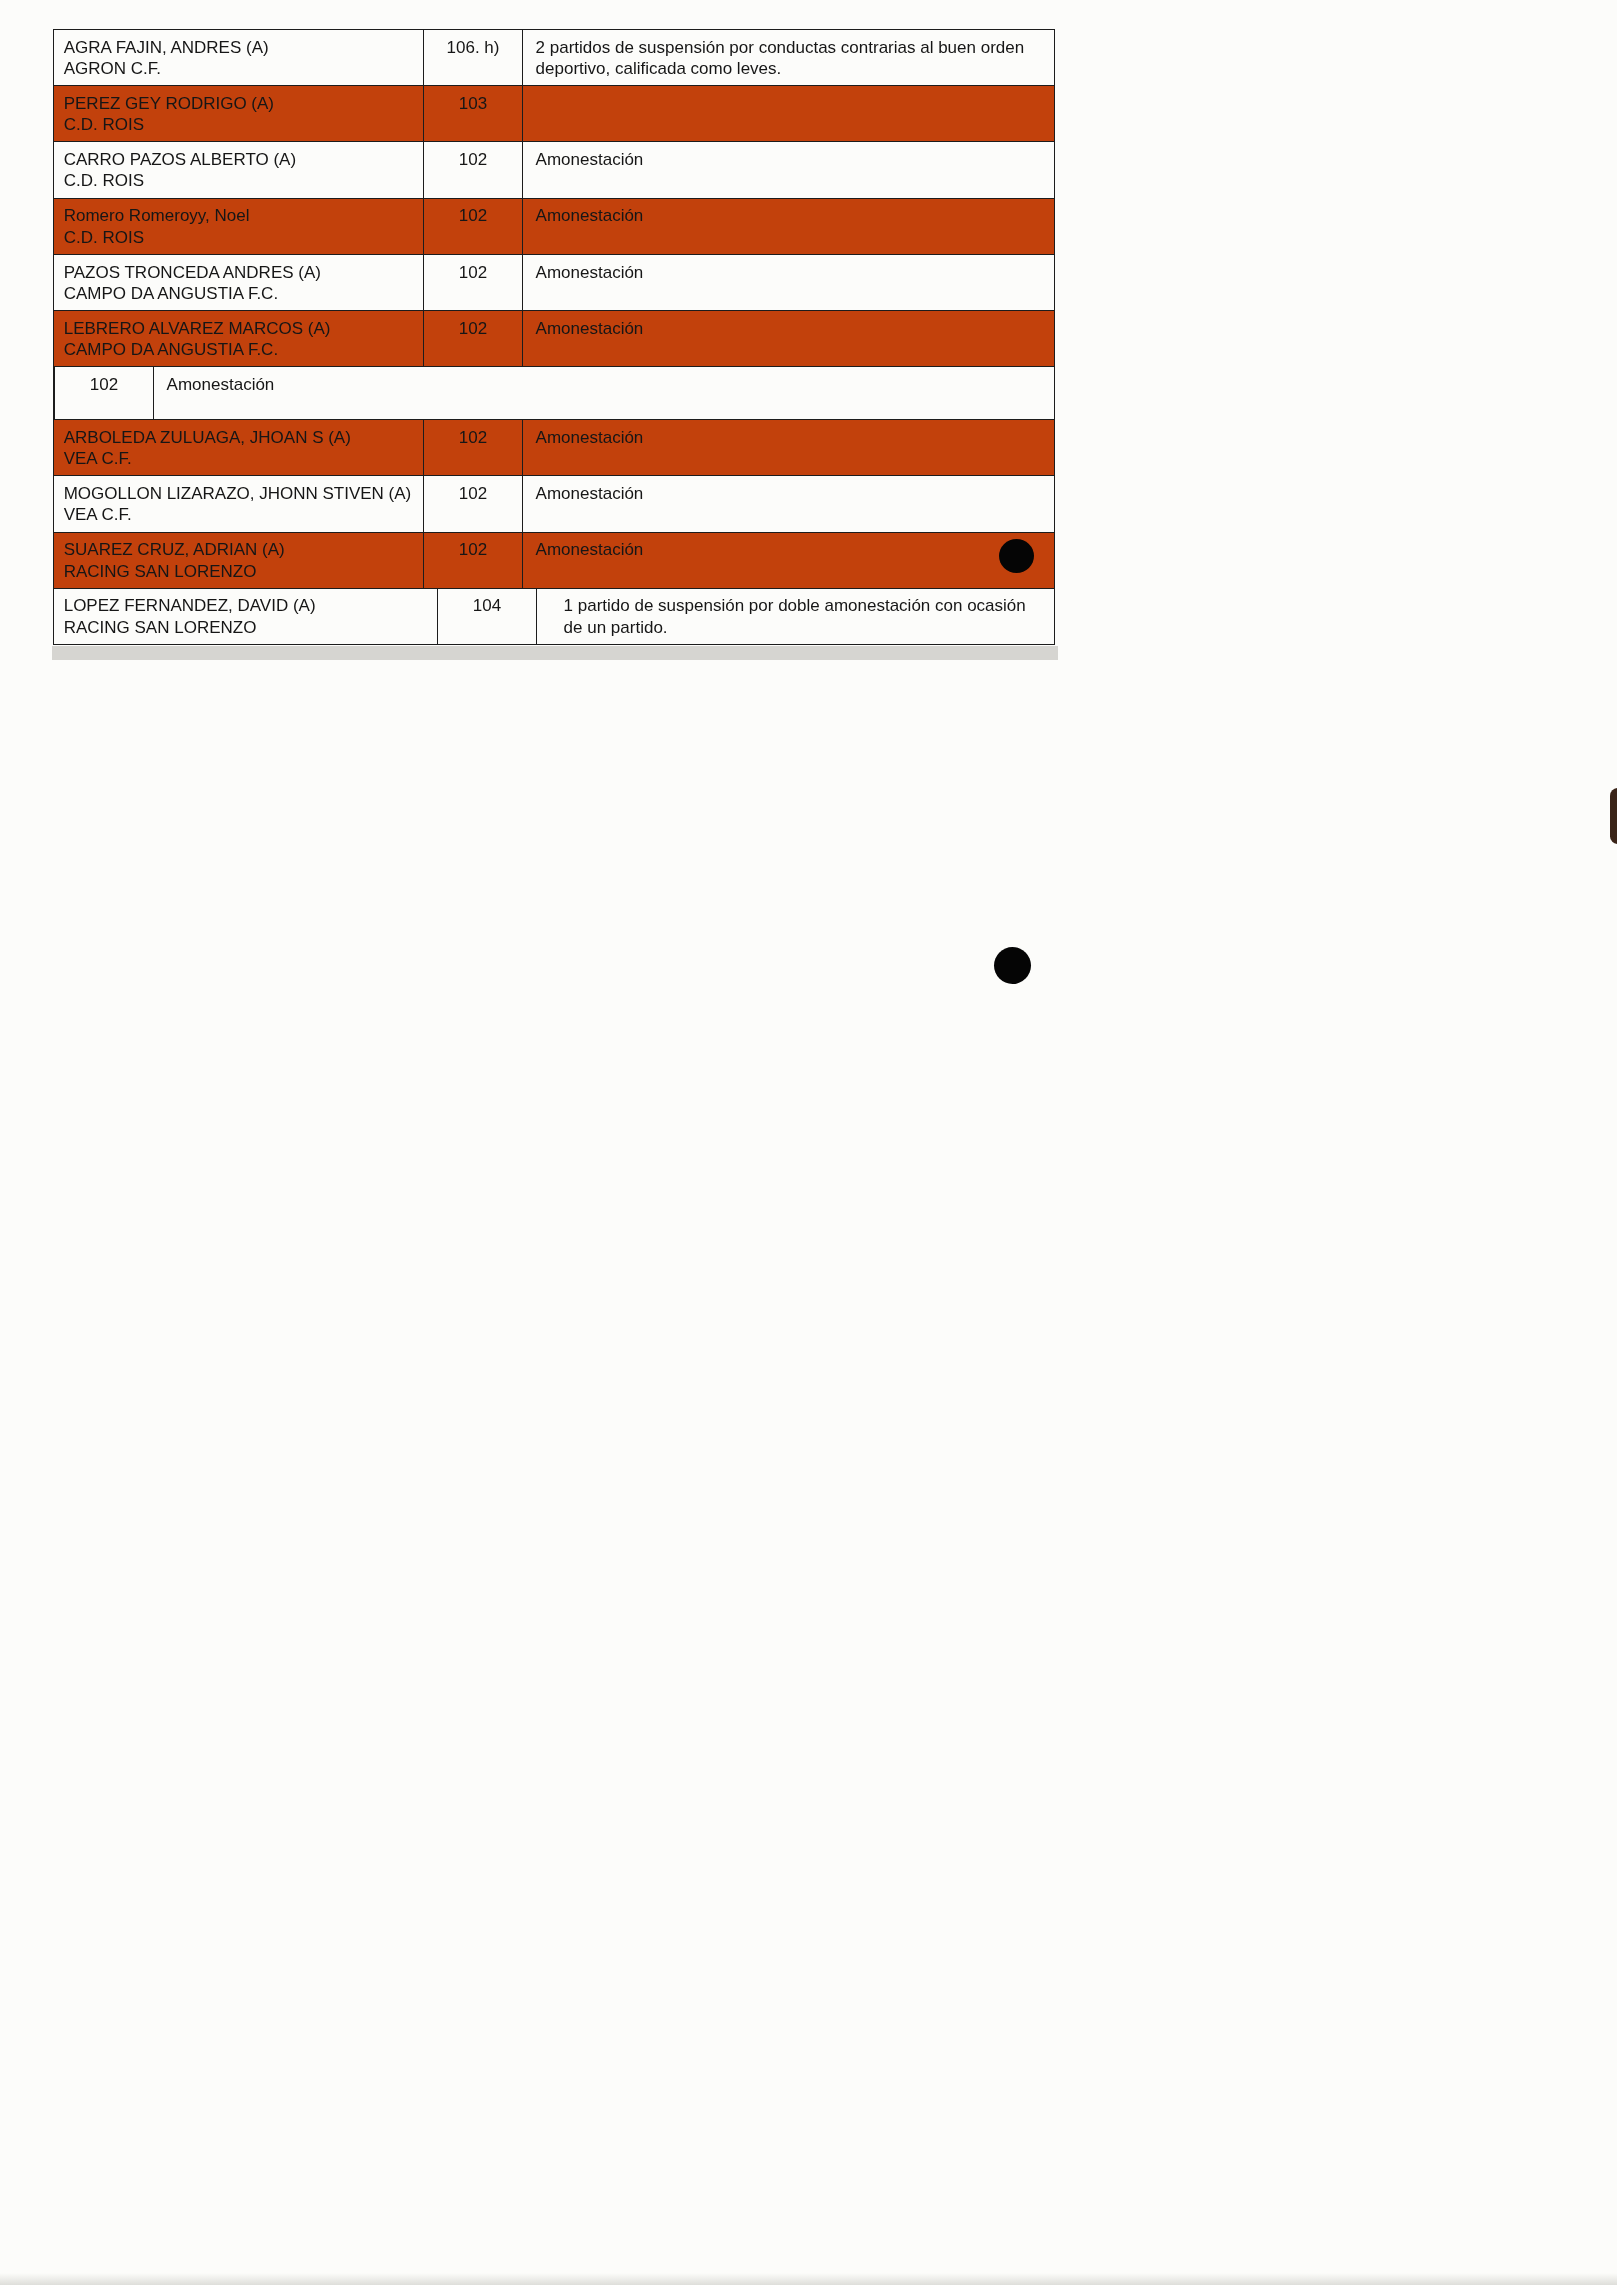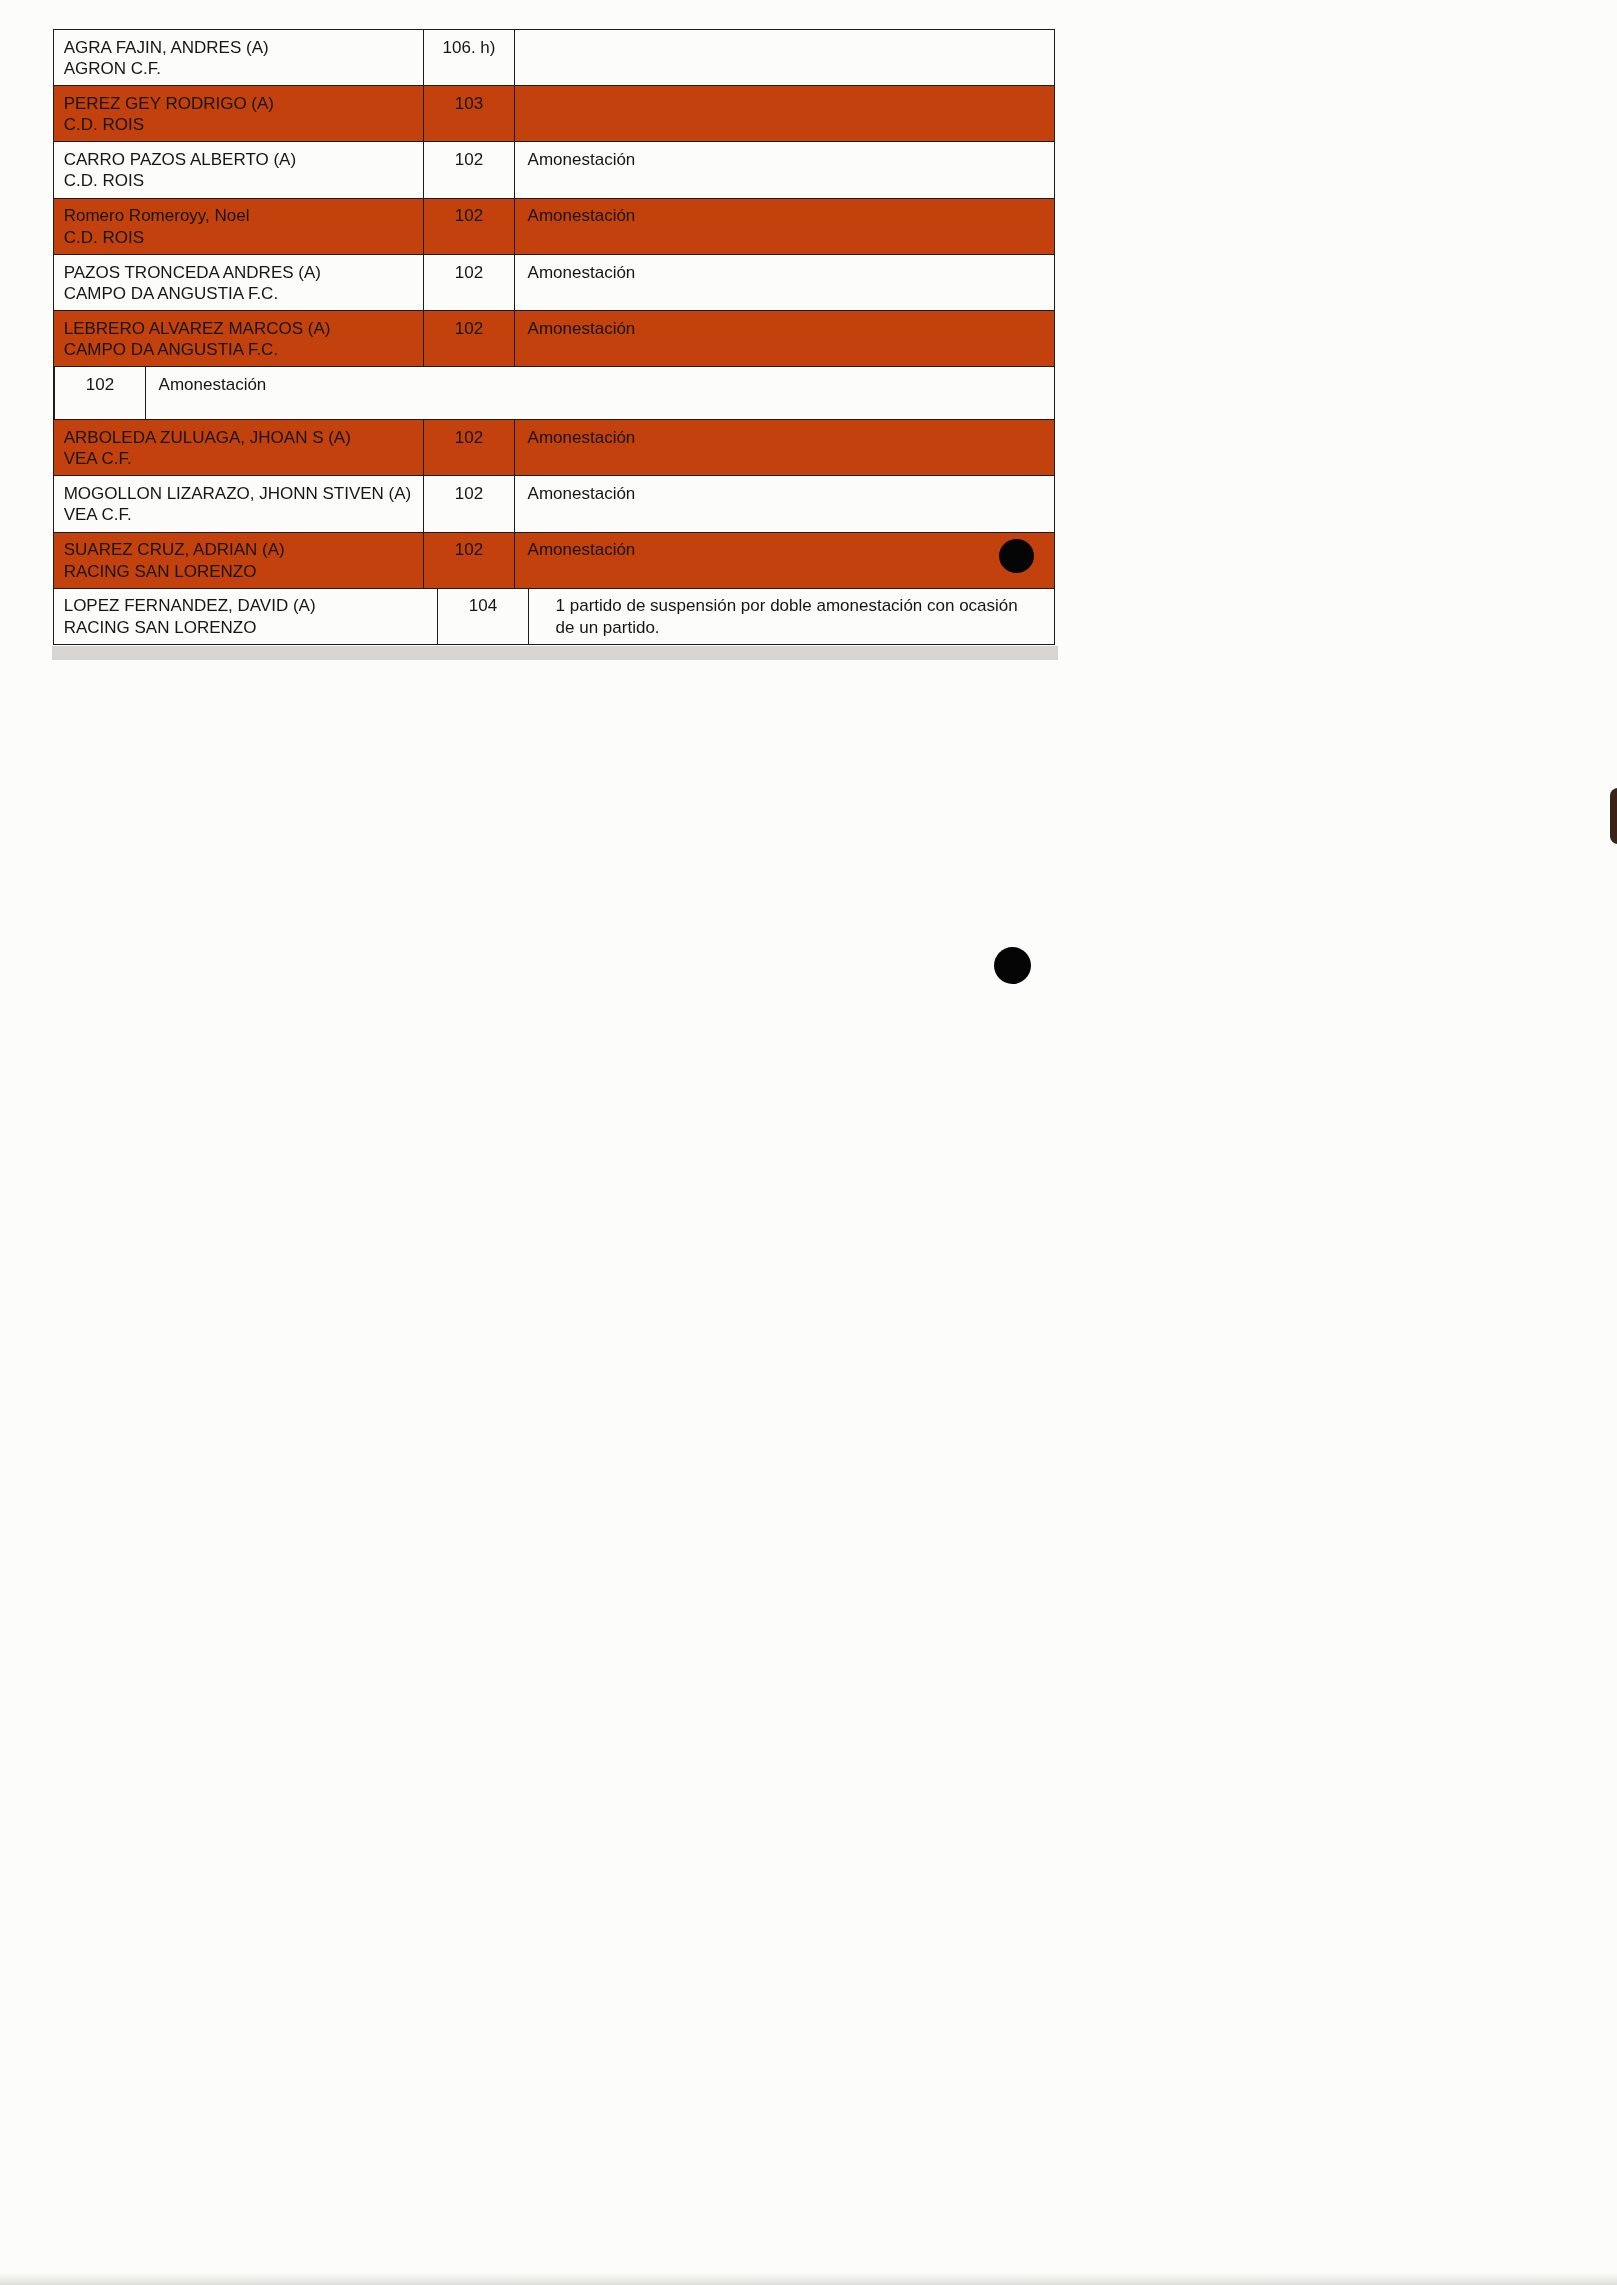--- a/index.html
+++ b/index.html
@@ -43,21 +43,21 @@
   .t-row.shaded { background: #c2410c; }
   .cell {
     font-size: 17px;
     line-height: 21.3px;
   }
   .cell-player {
     width: 369px;
     padding: 6.8px 7.8px 5.8px 9.7px;
   }
   .cell-article {
-    width: 92px;
+    width: 100px;
     border-left: 1.9px solid #1c1c1c;
     border-right: 1.9px solid #1c1c1c;
     text-align: center;
     padding: 6.8px 3.9px 5.8px 3.9px;
   }
   .cell-sanction {
     flex: 1;
     padding: 6.8px 13.6px 5.8px 12.6px;
   }
   .player-name, .club-name { display: block; }
@@ -93,20 +93,23 @@
 
   <div class="sanctions-table">
       <div class="t-row">
     <div class="cell cell-player">
       <span class="player-name">AGRA FAJIN, ANDRES (A)</span>
       <span class="club-name">AGRON C.F.</span>
     </div>
     <div class="cell cell-article">
       <span>106. h)</span>
     </div>
+    <div class="cell cell-sanction">
+      <span>2 partidos de suspensión por conductas contrarias al buen orden deportivo, calificada como leves.</span>
+    </div>
   </div>
       <div class="t-row shaded">
     <div class="cell cell-player">
       <span class="player-name">PEREZ GEY RODRIGO (A)</span>
       <span class="club-name">C.D. ROIS</span>
     </div>
     <div class="cell cell-article">
       <span>103</span>
     </div>
   </div>

